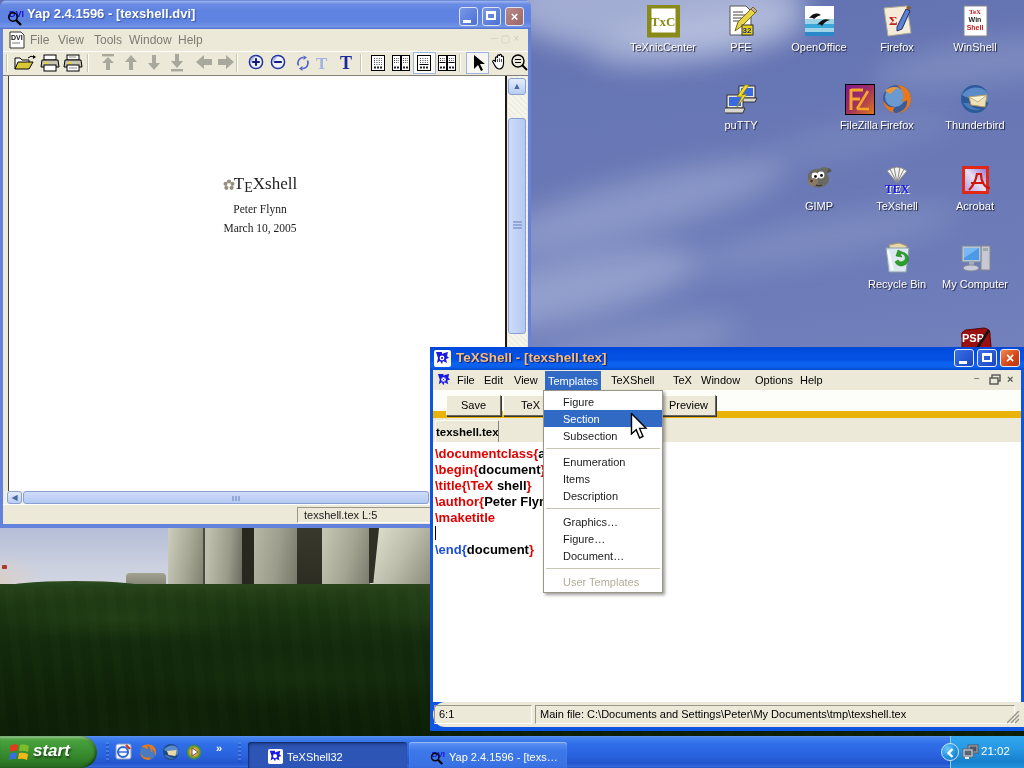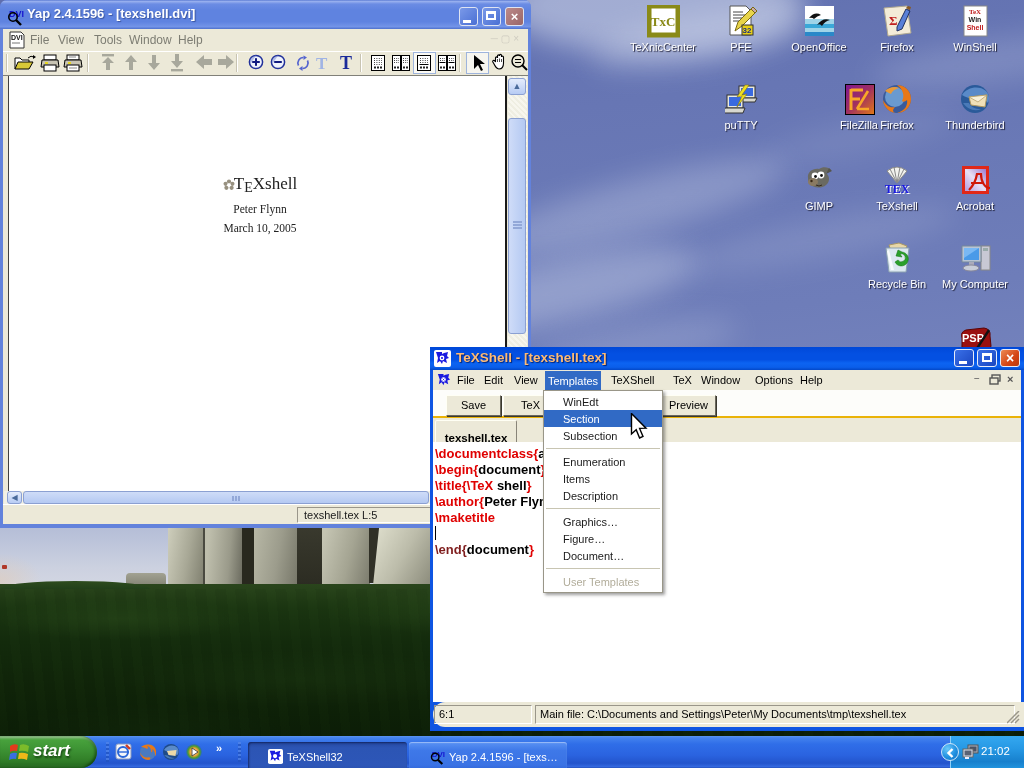--- a/index.html
+++ b/index.html
@@ -514,57 +514,57 @@
     <span class="abs" style="left:315px; top:4px;margin-left:7px;">Options</span>
     <span class="abs" style="left:367px; top:4px;">Help</span>
     <span class="abs" style="left:541px; top:3px; color:#555; font-size:10px;">−</span>
     <svg class="abs" style="left:556px; top:4px;" width="12" height="11" viewBox="0 0 12 11">
         <rect x="3" y="1" width="8" height="6" fill="none" stroke="#555" stroke-width="1.4"></rect>
         <rect x="1" y="4" width="8" height="6" fill="#ece9d8" stroke="#555" stroke-width="1.4"></rect>
       </svg>
     <span class="abs" style="left:574px; top:3px; color:#555; font-size:11px; font-weight:bold;">×</span>
   </div>
 
-  <div class="abs" style="left:3px; top:43px; width:588px; height:28px; background:#fdfdfa; border-bottom:2px solid #eab308;">
+  <div class="abs" style="left:3px; top:43px; width:588px; height:28px; background:#fdfdfa; border-bottom:7px solid #eab308;">
     <div class="abs" style="left:13px; top:5px; width:55px; height:21px; background:#ece9d8; border:1px solid; border-color:#fffff4 #6a675c #6a675c #fffff4; box-shadow:1px 1px 0 #3a382e; font-size:11px; text-align:center; padding-top:3px;">Save</div>
     <div class="abs" style="left:70px; top:5px; width:55px; height:21px; background:#ece9d8; border:1px solid; border-color:#fffff4 #6a675c #6a675c #fffff4; box-shadow:1px 1px 0 #3a382e; font-size:11px; text-align:center; padding-top:3px;">TeX</div>
     <div class="abs" style="left:127px; top:5px; width:55px; height:21px; background:#ece9d8; border:1px solid; border-color:#fffff4 #6a675c #6a675c #fffff4; box-shadow:1px 1px 0 #3a382e; font-size:11px; text-align:center; padding-top:3px;">View</div>
     <div class="abs" style="left:228px; top:5px; width:55px; height:21px; background:#ece9d8; border:1px solid; border-color:#fffff4 #6a675c #6a675c #fffff4; box-shadow:1px 1px 0 #3a382e; font-size:11px; text-align:center; padding-top:3px;">Preview</div>
   </div>
 
   <div class="abs" style="left:3px; top:71px; width:588px; height:25px; background:#ece9d8;">
-    <div class="abs" style="left:2px; top:2px; width:82px; height:23px; background:#ece9d8; border:1px solid; border-color:#fffff4 #888478 transparent #fffff4; border-radius:2px 2px 0 0; font-size:11.5px; font-weight:bold; text-align:center; padding-top:11px;">texshell.tex</div>
+    <div class="abs" style="left:2px; top:2px; width:64px; height:23px; background:#ece9d8; border:1px solid; border-color:#fffff4 #888478 transparent #fffff4; border-radius:2px 2px 0 0; font-size:11.5px; font-weight:bold; text-align:center; padding-top:5px;">texshell.tex</div>
     <div class="abs" style="left:0; top:24px; width:588px; height:1px; background:#fff;"></div>
   </div>
 
   <div class="abs" style="left:3px; top:96px; width:588px; height:259px; background:#fff; font-weight:bold; font-size:13px; letter-spacing:0;">
     <div class="abs" style="left:2px; top:3px; line-height:16px; white-space:pre;"><span style="color:#e00000;">\documentclass{</span>article}
 <span style="color:#e00000;">\begin{</span>document<span style="color:#e00000;">}</span>
 <span style="color:#e00000;">\title{\TeX</span> shell<span style="color:#e00000;">}</span>
 <span style="color:#e00000;">\author{</span>Peter Flynn}
 <span style="color:#e00000;">\maketitle</span>
 &nbsp;
-<span style="color:#7f1d1d;">\end{</span>document<span style="color:#e00000;">}</span></div>
+<span style="color:#1d4ed8;">\end{</span>document<span style="color:#e00000;">}</span></div>
     <div class="abs" style="left:1.5px; top:83px; width:1.5px; height:14px; background:#000;"></div>
   </div>
 
   <div class="abs" style="left:3px; top:355px; width:666px; height:25px; background:#ece9d8; padding-top:2px;border-radius:12px;">
     <div class="abs" style="left:1px; top:3px; width:98px; height:19px; border:1px solid; border-color:#9a968a #fff #fff #9a968a; font-size:11px; padding:2px 0 0 4px;">6:1</div>
     <div class="abs" style="left:102px; top:3px; width:480px; height:19px; border:1px solid; border-color:#9a968a #fff #fff #9a968a; font-size:11px; padding:2px 0 0 4px; white-space:nowrap; overflow:hidden;">Main file: C:\Documents and Settings\Peter\My Documents\tmp\texshell.tex</div>
     <svg class="abs" style="left:574px; top:9px;" width="13" height="13" viewBox="0 0 13 13">
         <g stroke="#9a968a" stroke-width="1.5">
           <line x1="12" y1="0" x2="0" y2="12"></line>
           <line x1="12" y1="4" x2="4" y2="12"></line>
           <line x1="12" y1="8" x2="8" y2="12"></line>
         </g>
       </svg>
   </div>
 </div>
 <div id="popup" class="abs" style="left:543px; top:390px; width:120px; height:203px; background:#fff; border:1px solid #999688; box-shadow:2px 2px 3px rgba(40,40,40,.45); font-size:11px; color:#1a1a1a;">
-  <div class="abs" style="left:0px; top:2px; width:118px; height:17px; padding:3px 0 0 19px;">WinEdt</div>
+  <div class="abs" style="left:0px; top:2px; width:118px; height:17px; padding:3px 0 0 19px;">Figure</div>
   <div class="abs" style="left:0px; top:19px; width:118px; height:17px; padding:3px 0 0 19px; background:#316ac5; color:#fff;">Section</div>
   <div class="abs" style="left:0px; top:36px; width:118px; height:17px; padding:3px 0 0 19px;">Subsection</div>
   <div class="abs" style="left:2px; top:57px; width:114px; height:1px; background:#c8c5b2;"></div>
   <div class="abs" style="left:0px; top:62px; width:118px; height:17px; padding:3px 0 0 19px;">Enumeration</div>
   <div class="abs" style="left:0px; top:79px; width:118px; height:17px; padding:3px 0 0 19px;">Items</div>
   <div class="abs" style="left:0px; top:96px; width:118px; height:17px; padding:3px 0 0 19px;">Description</div>
   <div class="abs" style="left:2px; top:117px; width:114px; height:1px; background:#c8c5b2;"></div>
   <div class="abs" style="left:0px; top:122px; width:118px; height:17px; padding:3px 0 0 19px;">Graphics…</div>
   <div class="abs" style="left:0px; top:139px; width:118px; height:17px; padding:3px 0 0 19px;">Figure…</div>
   <div class="abs" style="left:0px; top:156px; width:118px; height:17px; padding:3px 0 0 19px;">Document…</div>

